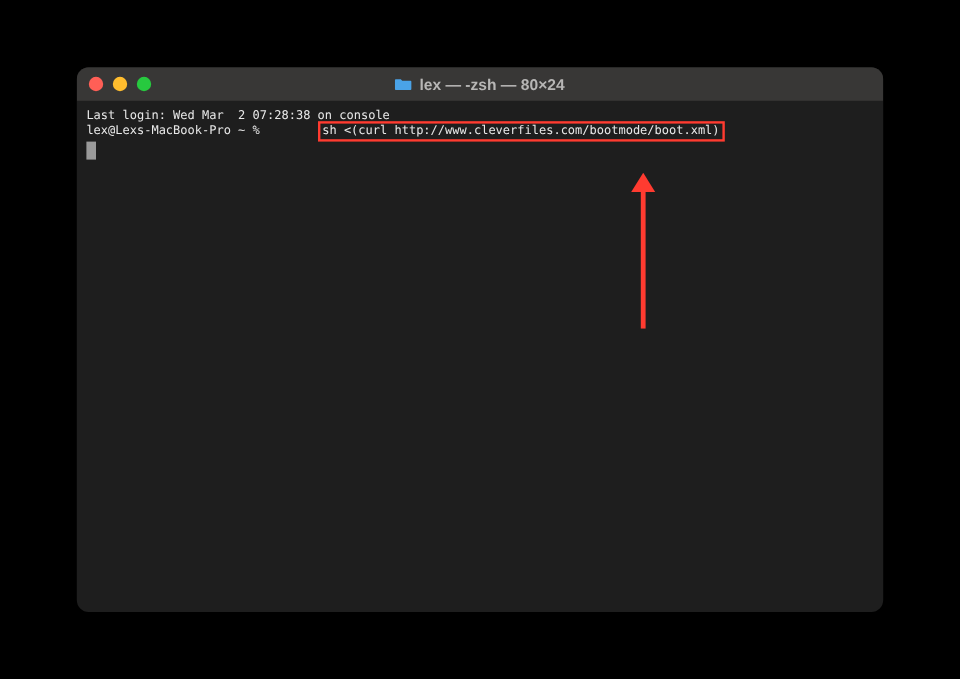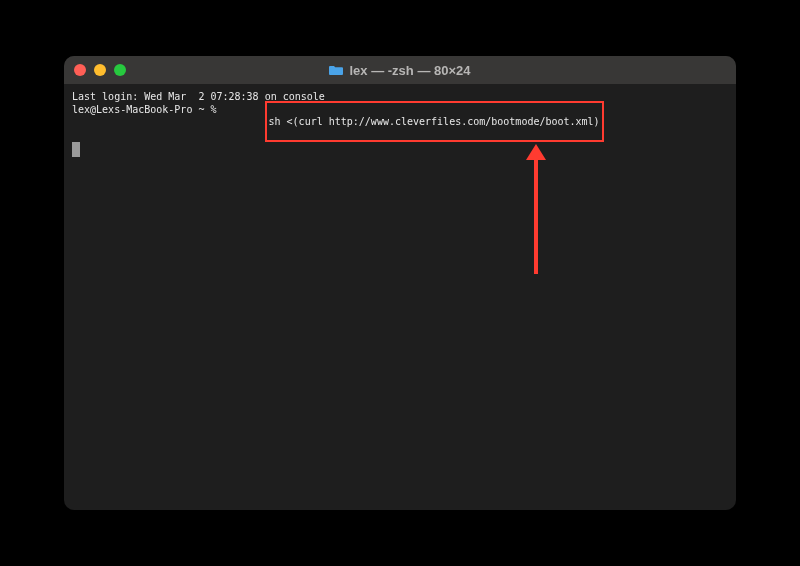--- a/index.html
+++ b/index.html
@@ -86,21 +86,21 @@
     .line2 {
       display: flex;
       align-items: flex-start;
       gap: 42px;
     }
     .prompt {
       white-space: pre;
     }
     .cmd-box {
       border: 2px solid #ff3b30;
-      padding: 12px 2px;
+      padding: 0 2px;
       white-space: pre;
       display: inline-block;
       margin-top: -2px;
     }
     .cursor {
       display: inline-block;
       width: 8px;
       height: 15px;
       background: #9a9a9a;
       vertical-align: bottom;

